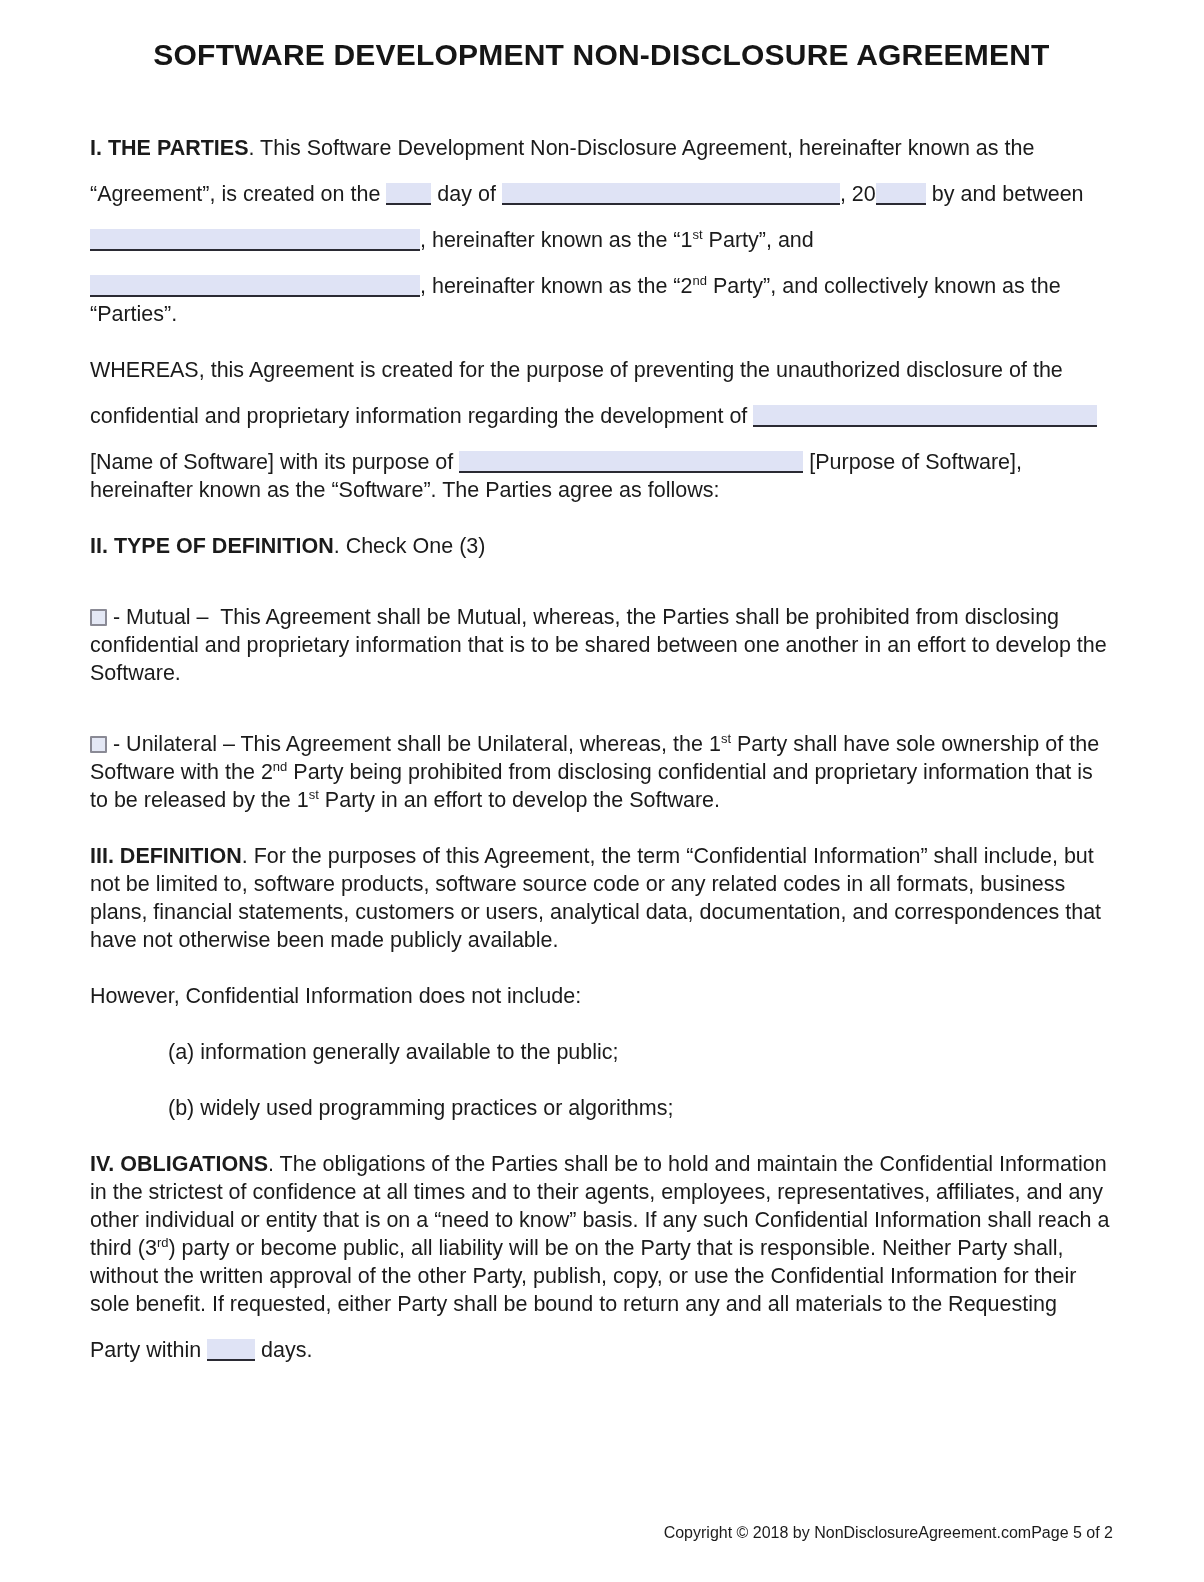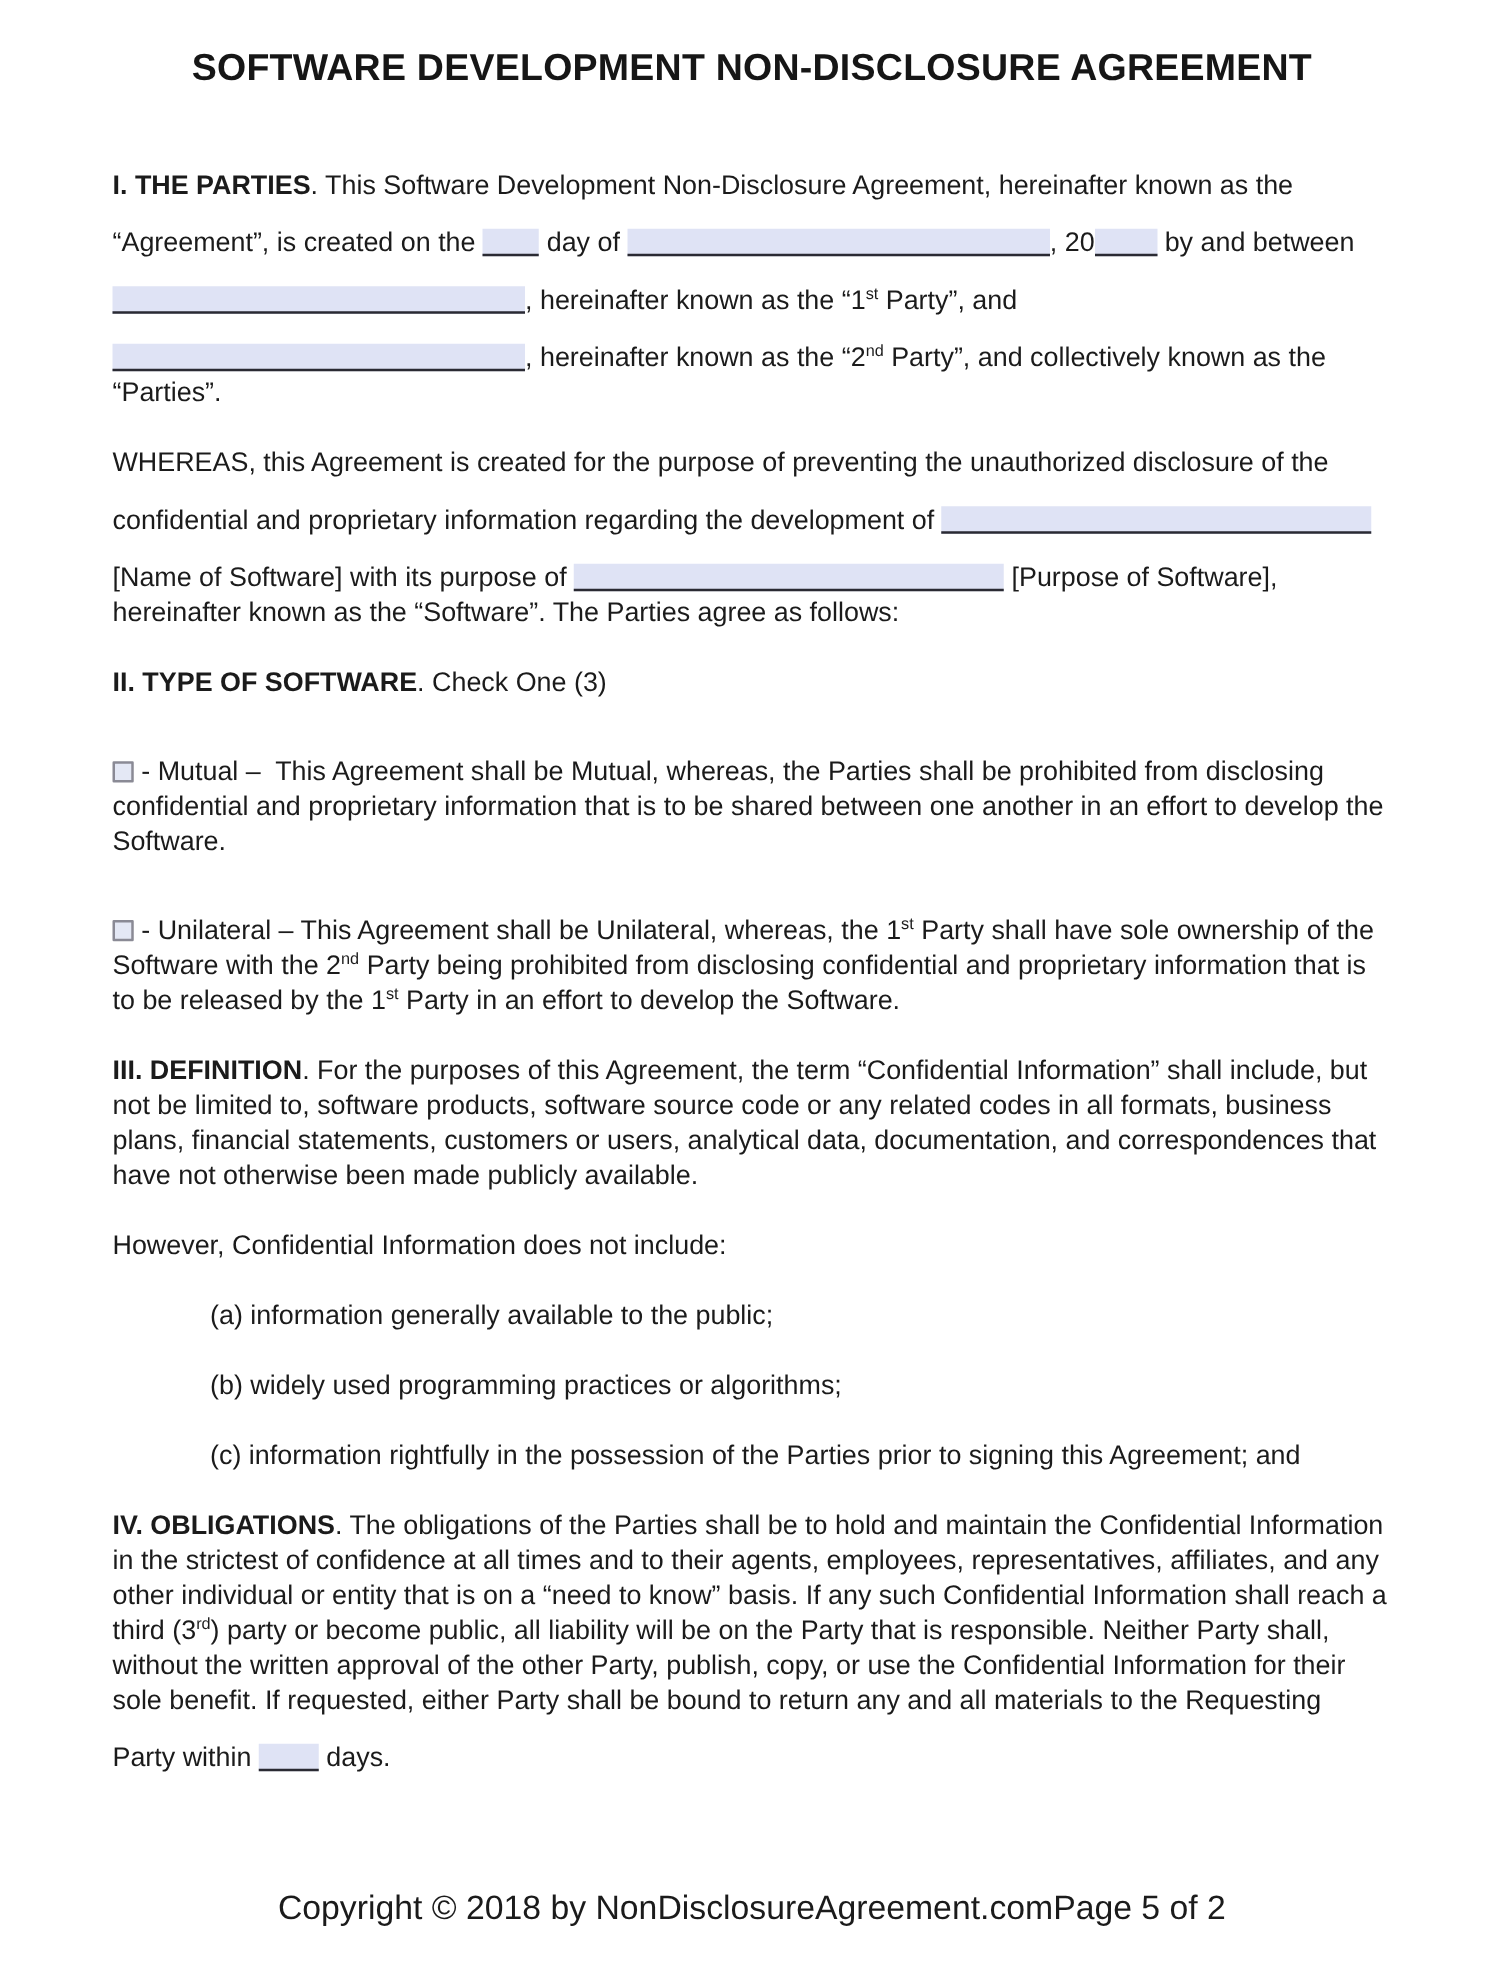--- a/index.html
+++ b/index.html
@@ -53,49 +53,48 @@
     border: 2px solid #8a8a95;
     border-radius: 1px;
     vertical-align: -2px;
   }
   .footer {
     position: absolute;
     left: 90px;
     right: 91px;
     bottom: 40px;
     display: flex;
-    justify-content: center;
-    font-size: 27px;
+    justify-content: flex-end;
+    font-size: 16px;
     color: #1b1b1b;
   }
 </style>
 </head>
 <body>
 
 <div class="page">
 
   <h1>SOFTWARE DEVELOPMENT NON-DISCLOSURE AGREEMENT</h1>
 
   <p><b>I. THE PARTIES</b><span>. This Software Development Non-Disclosure Agreement, hereinafter known as the “Agreement”, is created on the </span><span class="blank w-day"></span><span> day of </span><span class="blank w-month"></span><span>, 20</span><span class="blank w-year"></span><span> by and between </span><span class="blank w-party"></span><span>, hereinafter known as the “1</span><sup>st</sup><span> Party”, and </span><span class="blank w-party"></span><span>, hereinafter known as the “2</span><sup>nd</sup><span> Party”, and collectively known as the “Parties”.</span></p>
 
   <p><span>WHEREAS, this Agreement is created for the purpose of preventing the unauthorized disclosure of the confidential and proprietary information regarding the development of </span><span class="blank w-soft"></span><span> [Name of Software] with its purpose of </span><span class="blank w-soft"></span><span> [Purpose of Software], hereinafter known as the “Software”. The Parties agree as follows:</span></p>
 
-  <p><b>II. TYPE OF SOFTWARE</b><span>. Check One (3)</span></p>
+  <p><b>II. TYPE OF DEFINITION</b><span>. Check One (3)</span></p>
 
   <p><span class="checkbox"></span><span> - Mutual –&nbsp; This Agreement shall be Mutual, whereas, the Parties shall be prohibited from disclosing confidential and proprietary information that is to be shared between one another in an effort to develop the Software.</span></p>
 
   <p><span class="checkbox"></span><span> - Unilateral – This Agreement shall be Unilateral, whereas, the 1</span><sup>st</sup><span> Party shall have sole ownership of the Software with the 2</span><sup>nd</sup><span> Party being prohibited from disclosing confidential and proprietary information that is to be released by the 1</span><sup>st</sup><span> Party in an effort to develop the Software.</span></p>
 
   <p><b>III. DEFINITION</b><span>. For the purposes of this Agreement, the term “Confidential Information” shall include, but not be limited to, software products, software source code or any related codes in all formats, business plans, financial statements, customers or users, analytical data, documentation, and correspondences that have not otherwise been made publicly available.</span></p>
 
   <p>However, Confidential Information does not include:</p>
 
   <p class="list-item">(a) information generally available to the public;</p>
   <p class="list-item">(b) widely used programming practices or algorithms;</p>
-  <p class="list-item">(c) information rightfully in the possession of the Parties prior to signing this Agreement; and</p>
 
   <p><b>IV. OBLIGATIONS</b><span>. The obligations of the Parties shall be to hold and maintain the Confidential Information in the strictest of confidence at all times and to their agents, employees, representatives, affiliates, and any other individual or entity that is on a “need to know” basis. If any such Confidential Information shall reach a third (3</span><sup>rd</sup><span>) party or become public, all liability will be on the Party that is responsible. Neither Party shall, without the written approval of the other Party, publish, copy, or use the Confidential Information for their sole benefit. If requested, either Party shall be bound to return any and all materials to the Requesting Party within </span><span class="blank w-days"></span><span> days.</span></p>
 
   <div class="footer">
     <span>Copyright © 2018 by NonDisclosureAgreement.com</span>
     <span>Page 5 of 2</span>
   </div>
 
 </div>
 

